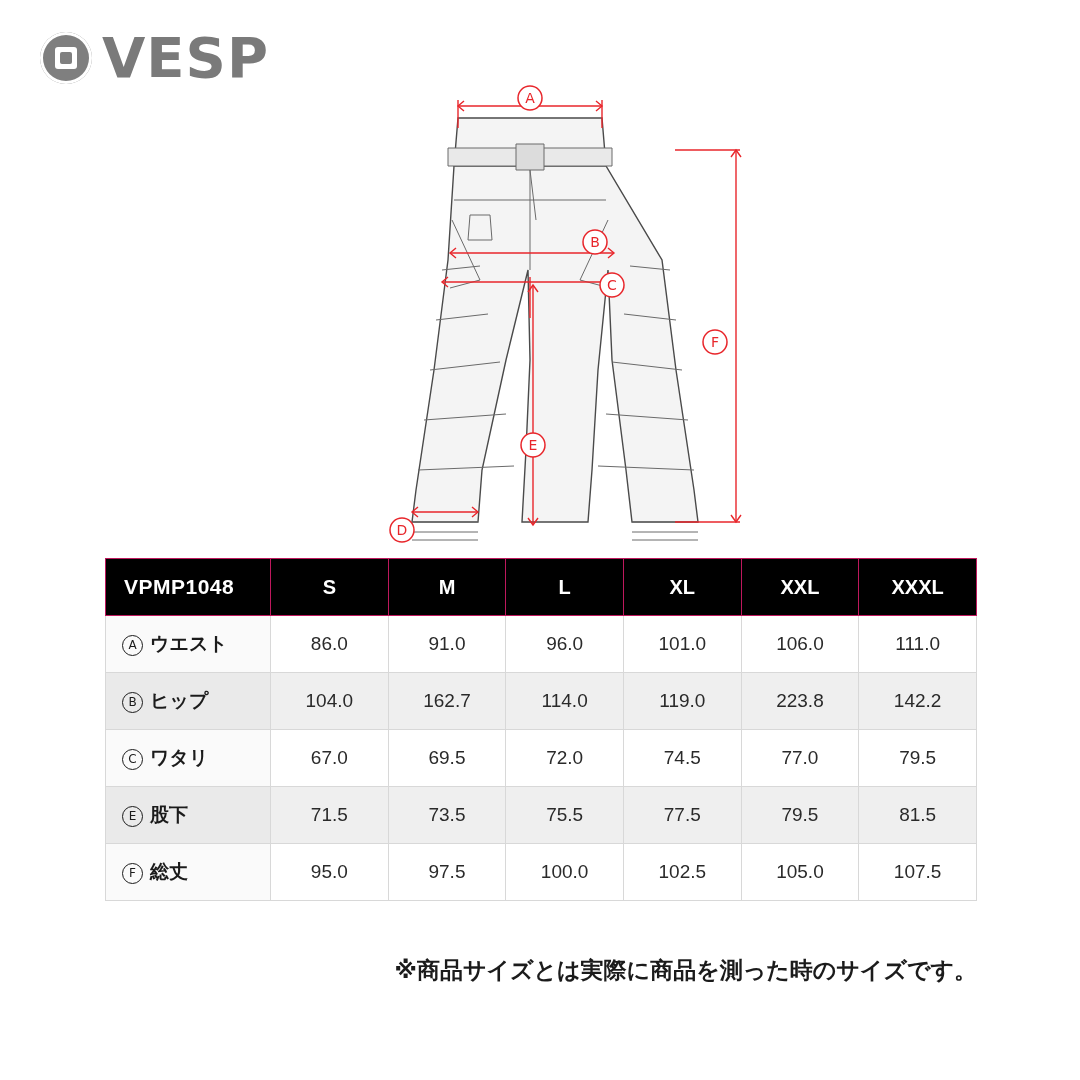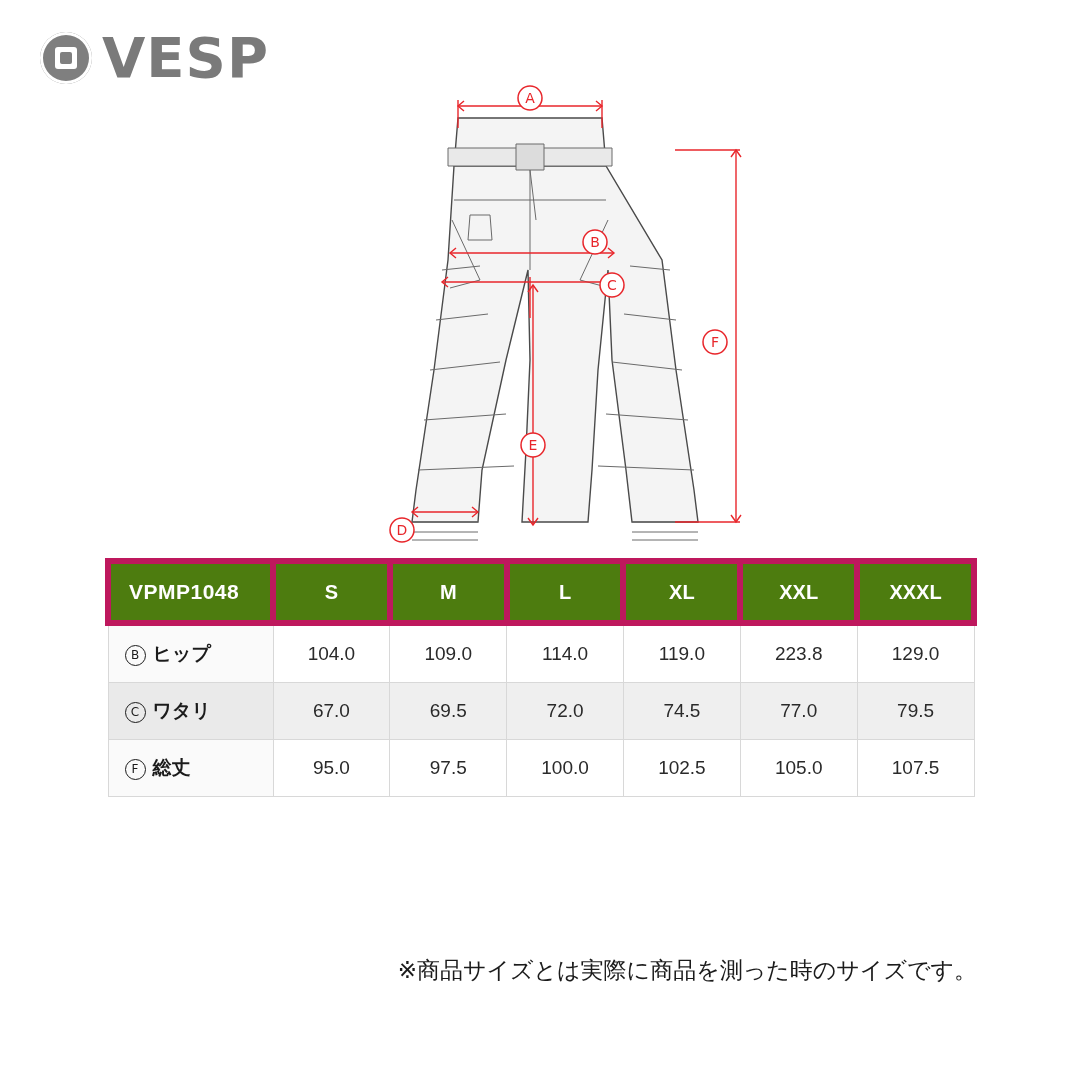--- a/index.html
+++ b/index.html
@@ -95,23 +95,23 @@
   }
   table.size-table th,
   table.size-table td {
     border: 1px solid #d8d8d8;
     text-align: center;
     font-size: 19px;
     height: 54px;
     color: #2a2a2a;
   }
   table.size-table thead th {
-    background: #4d7c0f;
+    background: #000000;
     color: #ffffff;
-    border: 6px solid #be185d;
+    border: 1px solid #be185d;
     font-size: 20px;
     font-weight: bold;
   }
   table.size-table thead th.model {
     text-align: left;
     padding-left: 18px;
     font-size: 21px;
     letter-spacing: 0.5px;
   }
   table.size-table tbody tr:nth-child(odd) td {
@@ -154,20 +154,21 @@
   .notes {
     position: absolute;
     left: 105px;
     top: 952px;
     width: 872px;
     text-align: right;
     font-size: 23px;
     line-height: 1.65;
     color: #1b1b1b;
     font-family: "DejaVu Sans", sans-serif;
+    font-weight: bold;
   }
   .notes div { white-space: nowrap; }
 </style>
 </head>
 <body>
 
 <div class="page">
 
   <div class="brand">
     <div class="brand-mark"></div>
@@ -284,42 +285,64 @@
           <th>M</th>
           <th>L</th>
           <th>XL</th>
           <th>XXL</th>
           <th>XXXL</th>
         </tr>
       </thead>
       <tbody>
         <tr>
           <td class="rowlabel">
+            <span class="circ">A</span><span>ウエスト</span>
+          </td>
+          <td>86.0</td>
+          <td>91.0</td>
+          <td>96.0</td>
+          <td>101.0</td>
+          <td>106.0</td>
+          <td>111.0</td>
+        </tr>
+        <tr>
+          <td class="rowlabel">
             <span class="circ">B</span><span>ヒップ</span>
           </td>
           <td>104.0</td>
-          <td>109.0</td>
+          <td>162.7</td>
           <td>114.0</td>
           <td>119.0</td>
           <td>223.8</td>
-          <td>129.0</td>
+          <td>142.2</td>
         </tr>
         <tr>
           <td class="rowlabel">
             <span class="circ">C</span><span>ワタリ</span>
           </td>
           <td>67.0</td>
           <td>69.5</td>
           <td>72.0</td>
           <td>74.5</td>
           <td>77.0</td>
           <td>79.5</td>
         </tr>
         <tr>
           <td class="rowlabel">
+            <span class="circ">E</span><span>股下</span>
+          </td>
+          <td>71.5</td>
+          <td>73.5</td>
+          <td>75.5</td>
+          <td>77.5</td>
+          <td>79.5</td>
+          <td>81.5</td>
+        </tr>
+        <tr>
+          <td class="rowlabel">
             <span class="circ">F</span><span>総丈</span>
           </td>
           <td>95.0</td>
           <td>97.5</td>
           <td>100.0</td>
           <td>102.5</td>
           <td>105.0</td>
           <td>107.5</td>
         </tr>
       </tbody>

